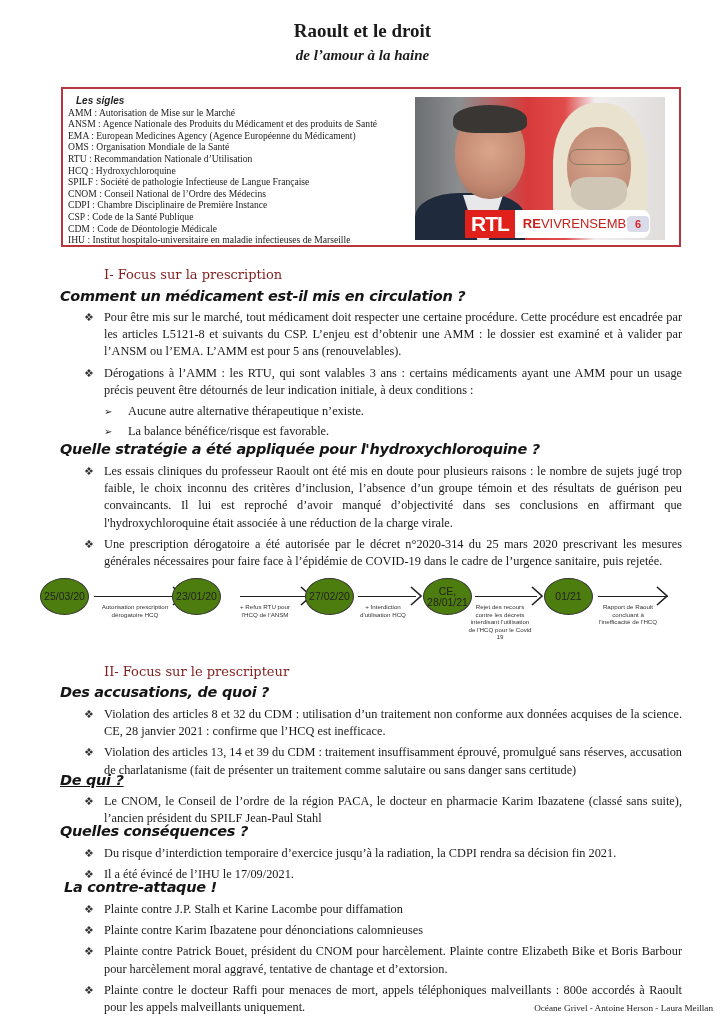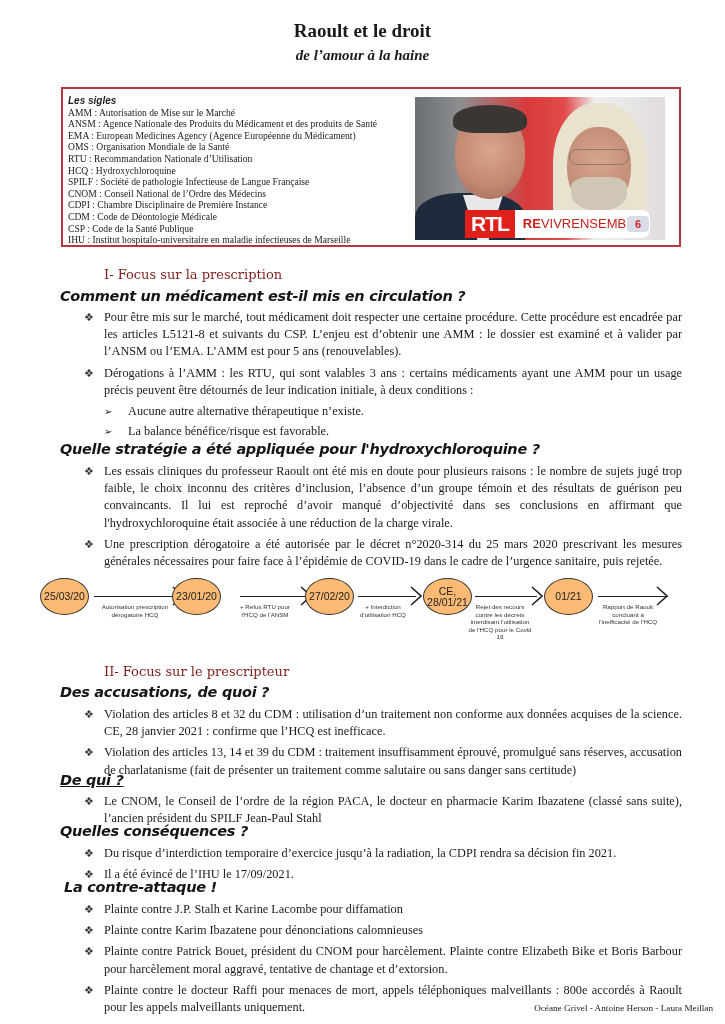--- a/index.html
+++ b/index.html
@@ -6,21 +6,21 @@
   body { width: 725px; height: 1024px; position: relative; overflow: hidden;
          font-family: "Liberation Serif", "DejaVu Serif", serif; color: #1a1a1a; }
   .title { position: absolute; top: 20px; left: 0; width: 725px; text-align: center;
            font-size: 19px; font-weight: bold; }
   .subtitle { position: absolute; top: 47px; left: 0; width: 725px; text-align: center;
               font-size: 15px; font-style: italic; font-weight: bold; }
   .sigles-box { position: absolute; top: 87px; left: 61px; width: 620px; height: 160px;
                 border: 2px solid #b8373f; box-sizing: border-box; background: #fff; }
   .sigles { position: absolute; top: 6px; left: 5px; font-size: 9.6px; line-height: 11.6px;
             font-family: "Liberation Serif", serif; color: #222; }
-  .sigles .head { font-style: italic; font-weight: bold; font-family: "Liberation Sans", sans-serif; font-size: 10px; }
+  .sigles .head { font-style: italic; font-weight: bold; font-family: "Liberation Sans", sans-serif; font-size: 10px; margin-left: 8px; }
   .photo { position: absolute; top: 8px; left: 352px; width: 250px; height: 143px; overflow: hidden;
            background: linear-gradient(90deg, #6b6f72 0%, #8c8e90 18%, #d83a3a 45%, #e24b4b 60%, #f0eeee 72%, #e0dcdc 100%); }
   .photo .face1 { position: absolute; left: 40px; top: 14px; width: 70px; height: 88px; border-radius: 45% 45% 48% 48%;
                   background: radial-gradient(circle at 50% 45%, #d9a68c 0%, #c28770 60%, #9b6a58 100%); }
   .photo .hair1 { position: absolute; left: 38px; top: 8px; width: 74px; height: 28px; border-radius: 50% 50% 30% 30%; background: #3a3634; }
   .photo .suit1 { position: absolute; left: 0px; top: 96px; width: 110px; height: 60px; border-radius: 40% 40% 0 0; background: #1f2a3c; }
   .photo .shirt1 { position: absolute; left: 48px; top: 98px; width: 40px; height: 50px; background: #e8e8ea; clip-path: polygon(0 0,100% 0,60% 100%,40% 100%); }
   .photo .hair2 { position: absolute; left: 138px; top: 6px; width: 94px; height: 130px; border-radius: 45% 45% 20% 20%; background: #e9e2cf; }
   .photo .face2 { position: absolute; left: 152px; top: 30px; width: 64px; height: 84px; border-radius: 45% 45% 50% 50%;
                   background: radial-gradient(circle at 50% 40%, #d7a58c 0%, #c08a75 70%, #a77360 100%); }
@@ -39,21 +39,21 @@
   .q-title { position: absolute; font-family: "DejaVu Sans", sans-serif; font-style: italic; font-weight: bold; font-size: 14.5px; color: #151515; letter-spacing: -0.3px; }
   .bullets { position: absolute; left: 84px; width: 598px; font-size: 12.3px; line-height: 17.2px; text-align: justify; }
   .bullet { position: relative; padding-left: 20px; margin-bottom: 4px; }
   .bullet .diamond { position: absolute; left: 0; top: 0; font-size: 11px; color: #333; }
   .sub { position: relative; padding-left: 44px; margin-top: 2px; margin-bottom: 3px; }
   .sub .arrow { position: absolute; left: 20px; top: 0; font-size: 10px; color: #222; }
 
   .timeline { position: absolute; top: 577px; left: 40px; width: 640px; height: 80px; font-family: "Liberation Sans", sans-serif; }
   .tl-node { position: absolute; top: 1px; width: 49px; height: 37px; border: 1.3px solid #333; border-radius: 50%;
              box-sizing: border-box; display: flex; align-items: center; justify-content: center; text-align: center;
-             font-size: 10.5px; line-height: 11px; color: #222; background: #fdba74; }
+             font-size: 10.5px; line-height: 11px; color: #222; background: #4d7c0f; }
   .tl-line { position: absolute; top: 19px; height: 1.3px; background: #222; }
   .tl-head { position: absolute; top: 9px; width: 12px; height: 20px; }
   .tl-label { position: absolute; top: 26px; font-size: 6.2px; line-height: 7.6px; color: #333; text-align: center; }
 
   .footer { position: absolute; top: 1003px; right: 12px; font-size: 9.2px; color: #222; }
 </style>
 </head>
 <body>
 
 <div class="title">Raoult et le droit</div>
@@ -64,22 +64,22 @@
     <div class="head">Les sigles</div>
     <div>AMM : Autorisation de Mise sur le Marché</div>
     <div>ANSM : Agence Nationale des Produits du Médicament et des produits de Santé</div>
     <div>EMA : European Medicines Agency (Agence Européenne du Médicament)</div>
     <div>OMS : Organisation Mondiale de la Santé</div>
     <div>RTU : Recommandation Nationale d’Utilisation</div>
     <div>HCQ : Hydroxychloroquine</div>
     <div>SPILF : Société de pathologie Infectieuse de Langue Française</div>
     <div>CNOM : Conseil National de l’Ordre des Médecins</div>
     <div>CDPI : Chambre Disciplinaire de Première Instance</div>
+    <div>CSP : Code de la Santé Publique</div>
     <div>CDM : Code de Déontologie Médicale</div>
-    <div>CSP : Code de la Santé Publique</div>
     <div>IHU : Institut hospitalo-universitaire en maladie infectieuses de Marseille</div>
   </div>
   <div class="photo">
     <div class="suit1"></div>
     <div class="shirt1"></div>
     <div class="face1"></div>
     <div class="hair1"></div>
     <div class="hair2"></div>
     <div class="face2"></div>
     <div class="beard2"></div>

